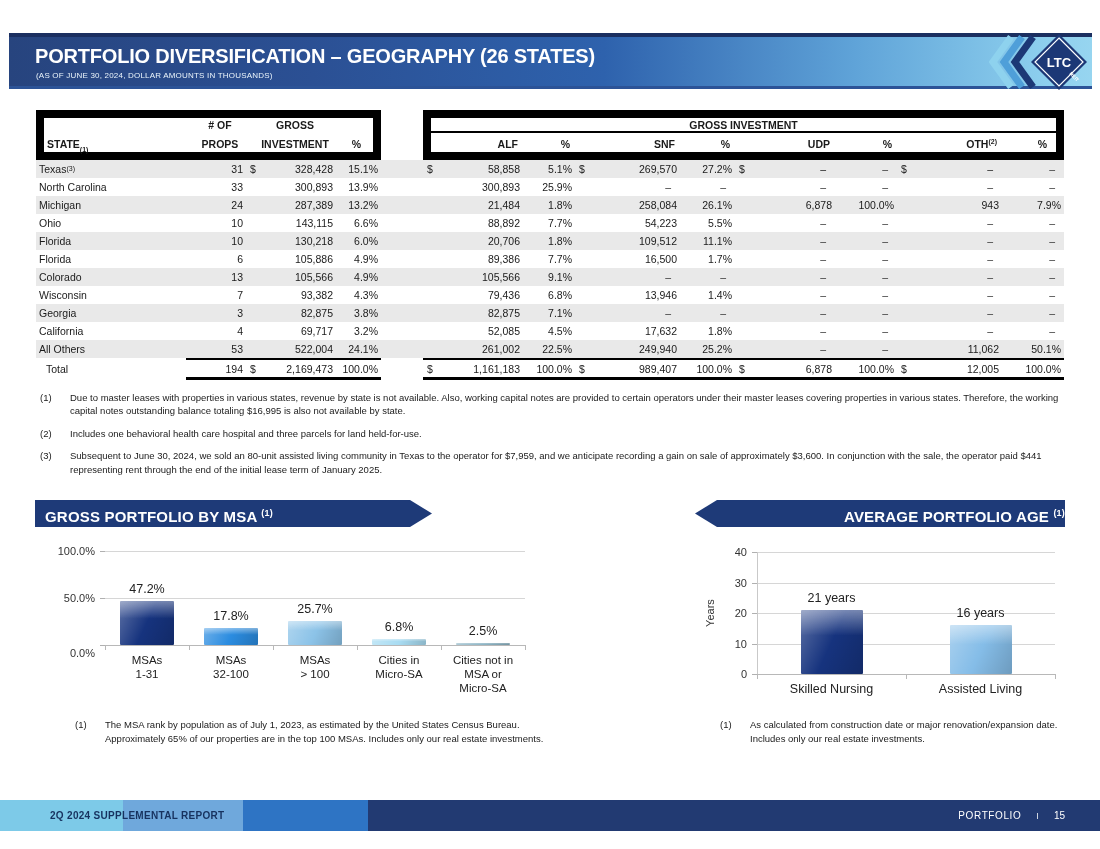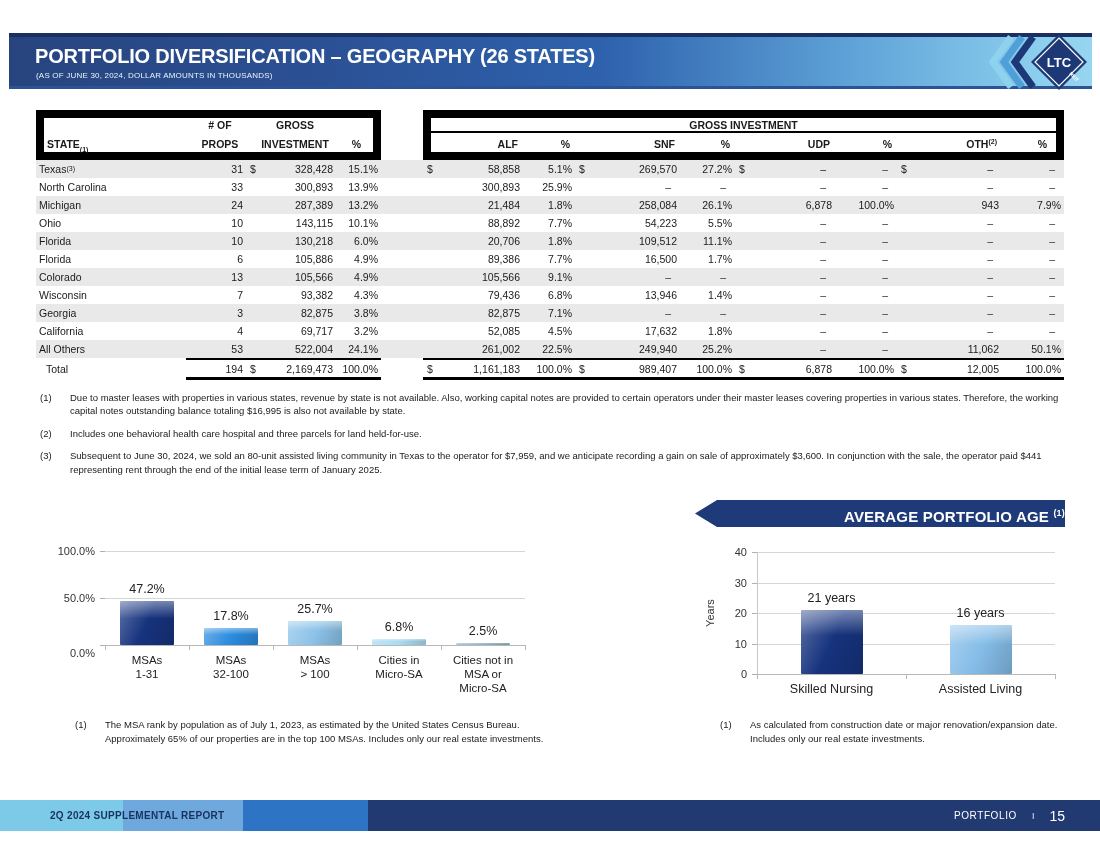--- a/index.html
+++ b/index.html
@@ -77,21 +77,21 @@
   .chart-fnote.cf1 { left:75px; width:470px; }
   .chart-fnote.cf2 { left:720px; width:360px; }
 
   
   .footer { position:absolute; left:0; top:800px; width:1100px; height:31px; }
   .fseg { position:absolute; top:0; height:31px; }
   .footer-left { position:absolute; left:50px; top:0; line-height:31px; font-size:10px; font-weight:bold; color:#17325f; letter-spacing:0.3px; }
   .footer-right { position:absolute; right:35px; top:0; height:31px; display:flex; align-items:center; gap:15px; color:#fff; }
   .footer-right .plabel { font-size:10px; letter-spacing:0.6px; }
   .footer-right .pdiv { font-size:9px; opacity:0.9; }
-  .footer-right .pnum { font-size:14px; }
+  .footer-right .pnum { font-size:10px; }
 </style>
 </head>
 <body>
 
 <div class="page">
 
   <div class="header-bar">
     <div class="header-title">PORTFOLIO DIVERSIFICATION – GEOGRAPHY (26 STATES)</div>
     <div class="header-subtitle">(AS OF JUNE 30, 2024, DOLLAR AMOUNTS IN THOUSANDS)</div>
     <svg class="logo-svg" width="100" height="62" viewBox="0 0 100 62">
@@ -190,21 +190,21 @@
           <div class="cell num">26.1%</div>
           <div class="cell num">6,878</div>
           <div class="cell num">100.0%</div>
           <div class="cell num">943</div>
           <div class="cell num">7.9%</div>
         </div>
         <div class="trow">
           <div class="cell state">Ohio</div>
           <div class="cell num">10</div>
           <div class="cell num">143,115</div>
-          <div class="cell num">10.1%</div>
+          <div class="cell num">6.6%</div>
           <div class="cell gapc"></div>
           <div class="cell num">88,892</div>
           <div class="cell num">7.7%</div>
           <div class="cell num">54,223</div>
           <div class="cell num">5.5%</div>
           <div class="cell num dash">–</div>
           <div class="cell num dash">–</div>
           <div class="cell num dash">–</div>
           <div class="cell num dash">–</div>
         </div>
@@ -354,20 +354,24 @@
       <div class="fnote">
         <div>(2)</div>
         <div>Includes one behavioral health care hospital and three parcels for land held-for-use.</div>
       </div>
       <div class="fnote">
         <div>(3)</div>
         <div>Subsequent to June 30, 2024, we sold an 80-unit assisted living community in Texas to the operator for $7,959, and we anticipate recording a gain on sale of approximately $3,600. In conjunction with the sale, the operator paid $441 representing rent through the end of the initial lease term of January 2025.</div>
       </div>
     </div>
 
+  <div class="banner left">
+    <span>GROSS PORTFOLIO BY MSA</span>
+    <span class="sup">(1)</span>
+  </div>
   <div class="banner right">
     <span>AVERAGE PORTFOLIO AGE</span>
     <span class="sup">(1)</span>
   </div>
 
   <div class="chart chart1" id="chart1">
       <div class="gridline" style="left: 70px; top: 17px; width: 420px;"></div>
       <div class="ytick-label" style="left: 0px; top: 10px; width: 60px;">100.0%</div>
       <div class="ytick-stub" style="left: 65px; top: 17px;"></div>
       <div class="gridline" style="left: 70px; top: 64px; width: 420px;"></div>

